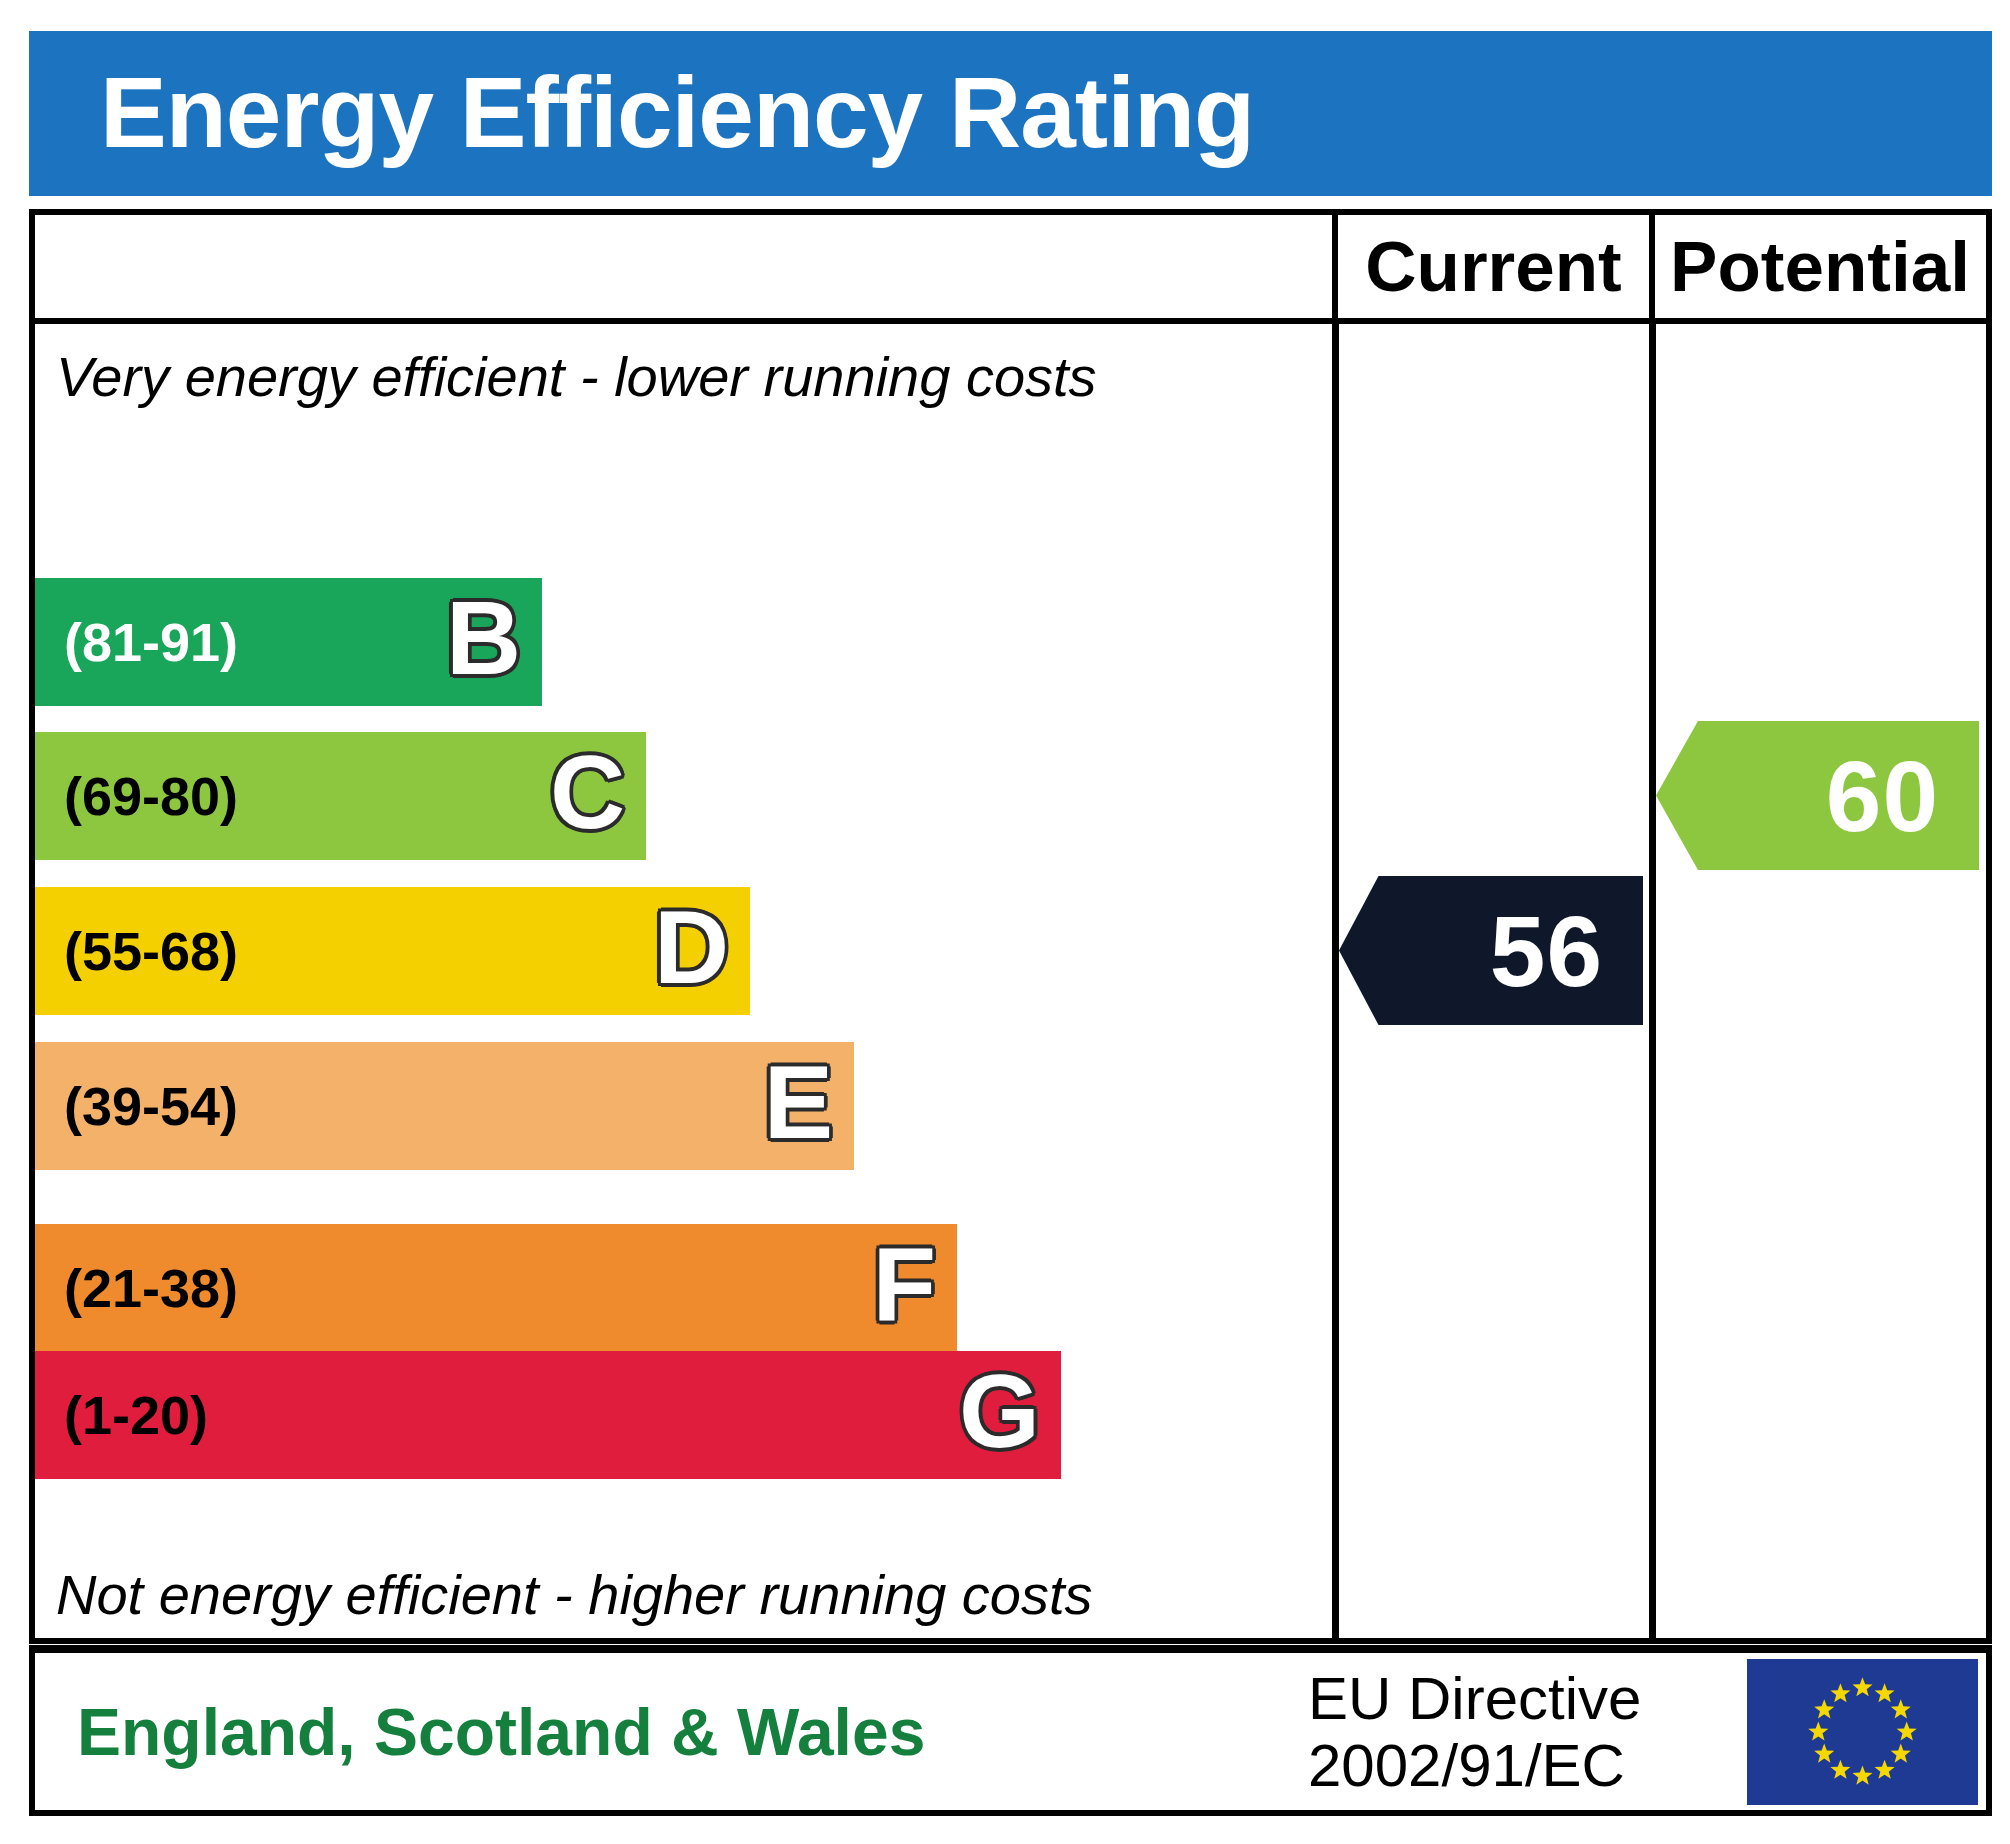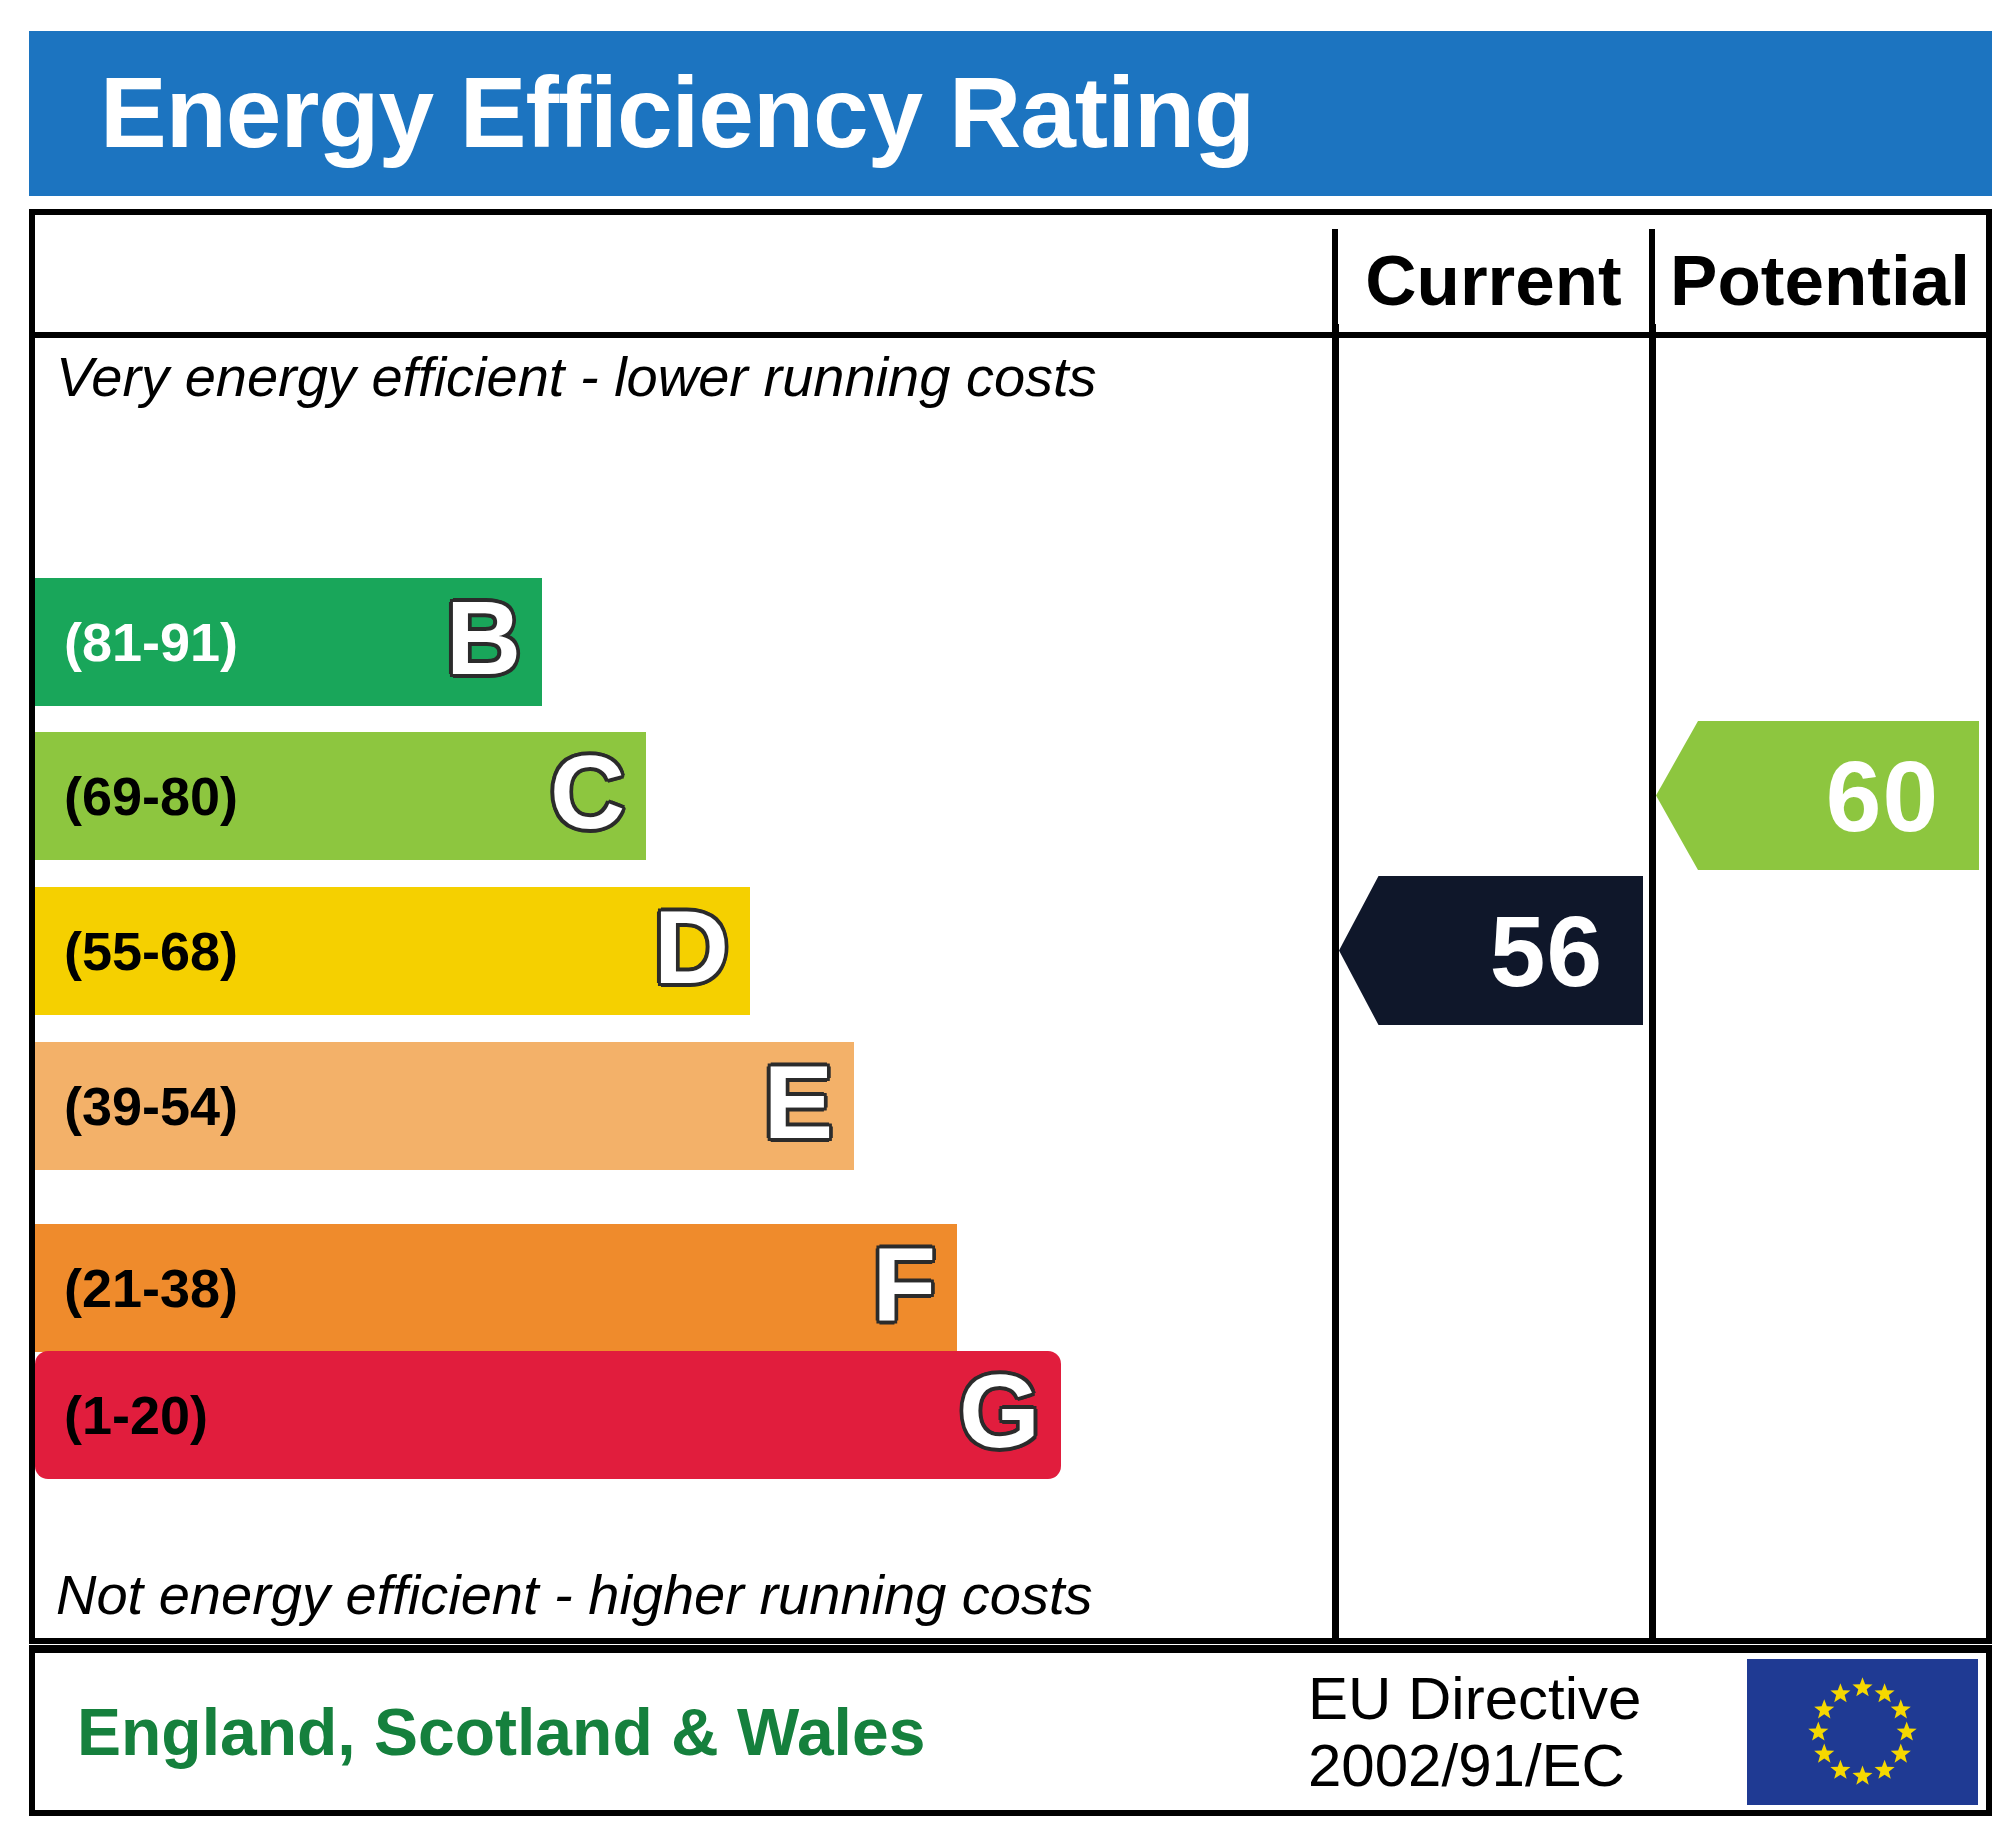--- a/index.html
+++ b/index.html
@@ -53,21 +53,21 @@
     height: 1435px;
     border: 6.7px solid #000000;
     box-sizing: border-box;
     background: #ffffff;
   }
 
   
   .thead {
     position: absolute;
     left: 0;
-    top: 14px;
+    top: 0;
     right: 0;
     height: 109px;
     border-bottom: 6.7px solid #000000;
     box-sizing: border-box;
   }
   .th {
     position: absolute;
     top: 0;
     height: 100%;
     display: flex;
@@ -270,21 +270,21 @@
             <span class="letter">D</span>
           </div>
           <div class="bar" style="top: 718px; width: 819px; background: rgb(243, 177, 105);">
             <span class="range" style="color: rgb(0, 0, 0);">(39-54)</span>
             <span class="letter">E</span>
           </div>
           <div class="bar" style="top: 872px; width: 922px; background: rgb(239, 139, 44); margin-top: 28px;">
             <span class="range" style="color: rgb(0, 0, 0);">(21-38)</span>
             <span class="letter">F</span>
           </div>
-          <div class="bar" style="top: 1027px; width: 1026px; background: rgb(225, 29, 61); border-radius: 13px;">
+          <div class="bar" style="top: 1027px; width: 1026px; background: rgb(225, 29, 61);">
             <span class="range" style="color: rgb(0, 0, 0);">(1-20)</span>
             <span class="letter">G</span>
           </div>
         </div>
       <div class="caption caption-bottom">Not energy efficient - higher running costs</div>
     </div>
 
     <div class="arrow arrow-potential" style="top: 506px; background: rgb(141, 198, 63);">
       <span class="val">60</span>
     </div>

